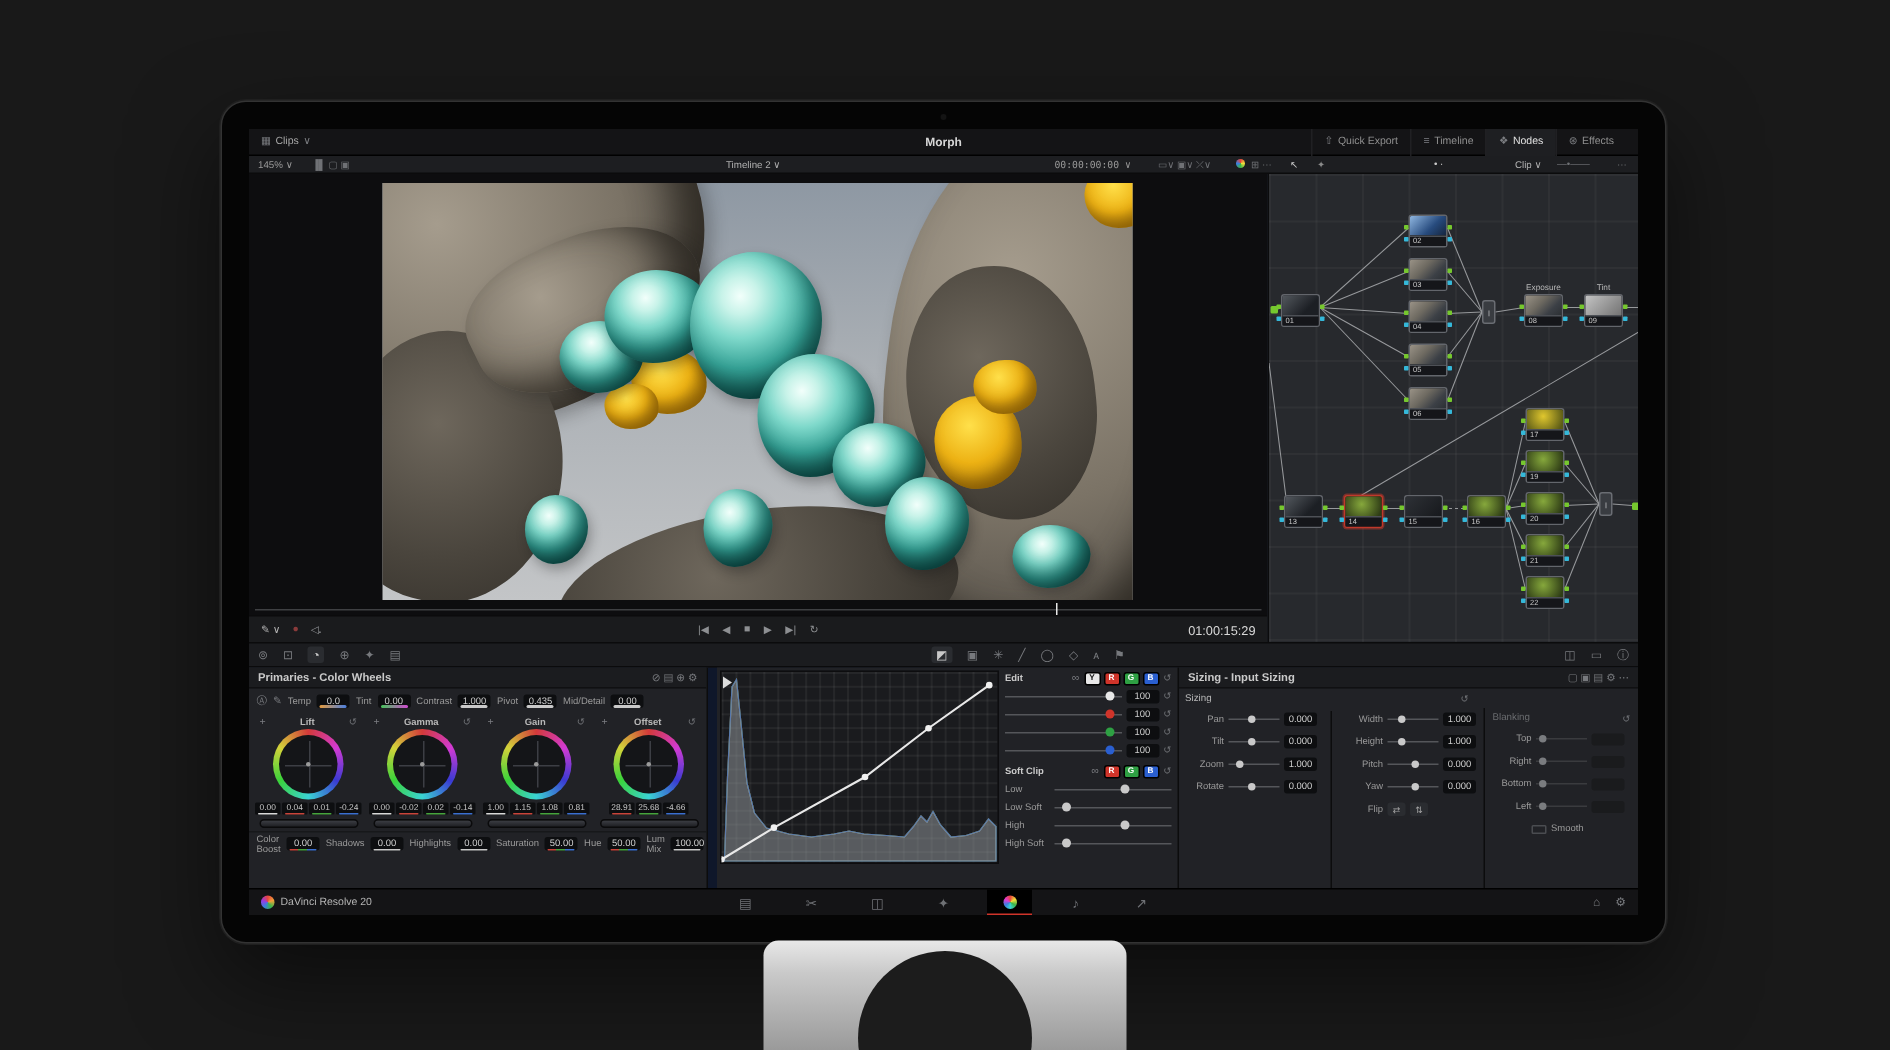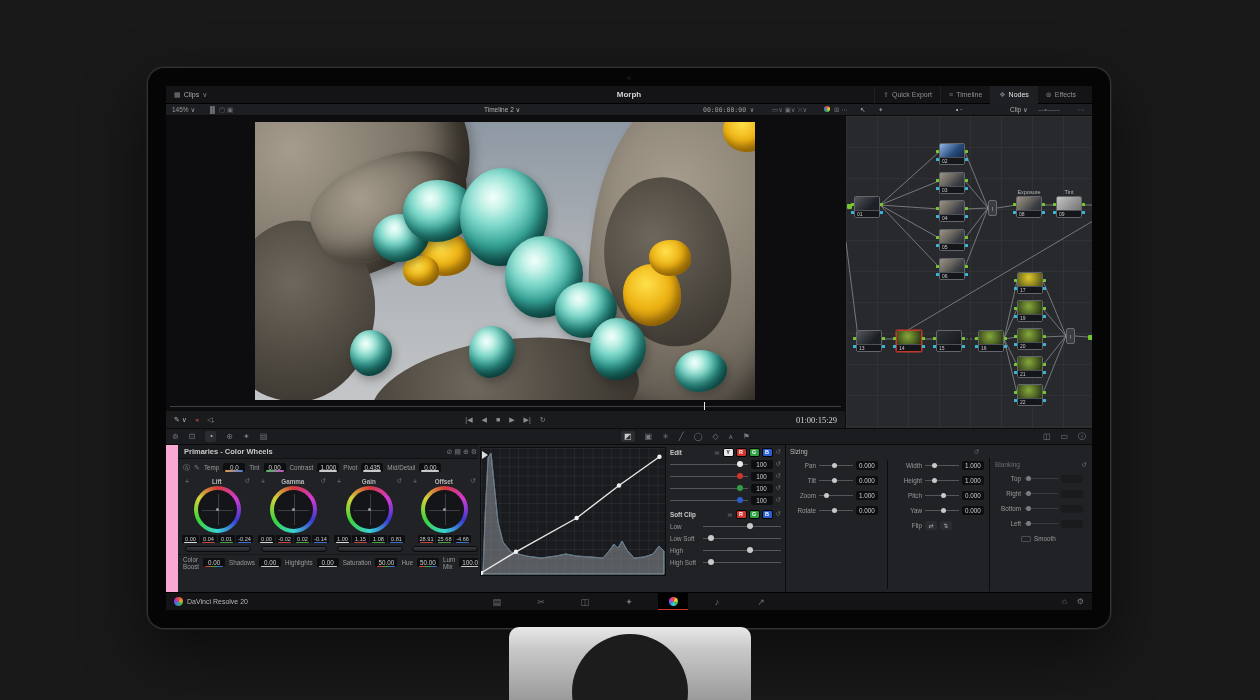--- a/index.html
+++ b/index.html
@@ -4,21 +4,21 @@
 <style>
   html,body{margin:0;padding:0;background:#191919;width:1260px;height:700px;overflow:hidden;
     font-family:"Liberation Sans",sans-serif;-webkit-font-smoothing:antialiased}
   *{box-sizing:border-box}
   .monitor{position:absolute;left:148px;top:68px;width:962px;height:560px;background:#050505;
     border-radius:16px;box-shadow:0 0 0 1px #333,0 0 0 2px #1f1f1f,0 24px 60px rgba(0,0,0,.55)}
   .camera{position:absolute;left:50%;top:8px;width:4px;height:4px;margin-left:-2px;border-radius:50%;background:#141414}
   .stand{position:absolute;left:509px;top:627px;width:242px;height:73px;border-radius:10px 10px 0 0;
     background:linear-gradient(180deg,#e8e8e8,#c9c9c9 30%,#9a9a9a)}
   .stand-hole{position:absolute;left:572px;top:634px;width:116px;height:116px;border-radius:50%;background:#1c1c1c}
-  .screen{position:absolute;left:18px;top:18px;width:926px;height:524px;background:#f9a8d4;overflow:hidden;font-size:7px;color:#9a9a9a}
+  .screen{position:absolute;left:18px;top:18px;width:926px;height:524px;background:#0f172a;overflow:hidden;font-size:7px;color:#9a9a9a}
 
   
   .topbar{position:absolute;left:0;top:0;width:926px;height:18px;background:#141416;border-bottom:1px solid #000;display:flex;align-items:center;padding:0 8px}
   .clipsbtn{display:flex;align-items:center;gap:3px;color:#a8a8a8;font-size:7px}
   .title{position:absolute;left:0;right:0;text-align:center;color:#d6d6d6;font-size:8px;font-weight:bold;pointer-events:none}
   .tb-right{margin-left:auto;display:flex;align-items:center;z-index:2}
   .tbbtn{display:flex;align-items:center;gap:3px;padding:0 8px;height:18px;color:#8f8f8f;font-size:7px;border-left:1px solid #202023}
   .tbbtn.active{color:#e2e2e2;background:#1e1f22}
   .ico{font-size:7px;line-height:1;color:#7c7e82}
 
@@ -34,21 +34,21 @@
   .rockd{background:radial-gradient(circle at 40% 35%,#6e675c,#4a453d 60%,#35312b)}
   .teal{background:radial-gradient(circle at 38% 30%,#f2fffb 0%,#c8f3e9 14%,#7fd9cb 32%,#35a296 55%,#115a54 78%,#0a3a35 96%);
     border-radius:48% 52% 55% 45%/50% 46% 54% 50%;box-shadow:inset -6px -8px 14px rgba(5,40,38,.55),2px 4px 8px rgba(20,20,20,.3)}
   .yel{background:radial-gradient(circle at 40% 32%,#ffe04a,#edb214 45%,#b07e0a 82%);border-radius:52% 46% 55% 50%/48% 52% 46% 54%;box-shadow:inset -4px -6px 9px rgba(110,72,4,.6)}
   .scrub{position:absolute;left:4px;right:4px;top:290px;height:1px;background:#3f4043}
   .playhead{position:absolute;top:-4px;width:1px;height:9px;background:#e8e8e8}
 
   
   .transport{position:absolute;left:0;top:324px;width:679px;height:18px;background:#1a1b1d;border-top:1px solid #0b0b0c;display:flex;align-items:center;padding:0 8px}
   .tgroup{position:absolute;left:50%;transform:translateX(-50%);display:flex;gap:9px;color:#8d8f92;font-size:7px}
-  .tc-big{margin-left:auto;font-family:Liberation Serif, serif;font-size:8.5px;color:#d8d8d8}
+  .tc-big{margin-left:auto;font-family:Liberation Sans, sans-serif;font-size:8.5px;color:#d8d8d8}
 
   
   .nodes{position:absolute;left:679px;top:30px;width:247px;height:312px;background:#27292d;border-left:1px solid #0b0b0c;
     background-image:linear-gradient(rgba(255,255,255,.035) 1px,transparent 1px),linear-gradient(90deg,rgba(255,255,255,.035) 1px,transparent 1px);
     background-size:31px 31px;overflow:hidden}
   .gnode{position:absolute;width:26px;height:22px;background:#101114;border:1px solid #63666c;border-radius:2px}
   .gnode.sel{border-color:#c0392b;box-shadow:0 0 0 1px rgba(192,57,43,.55)}
   .gthumb{height:13px;border-radius:1px 1px 0 0}
   .glab{height:7px;font-size:5px;color:#c9c9c9;background:#15161a;display:flex;align-items:center;padding:0 2px;border-top:1px solid #4d5056}
   .gtitle{position:absolute;top:-8px;left:0;width:100%;text-align:center;font-size:5.5px;color:#b8b8b8;white-space:nowrap}
@@ -422,21 +422,21 @@
           <span class="toolico">ᴀ</span>
           <span class="toolico">⚑</span>
         </div>
       <div class="tools right" id="tools-right">
           <span class="toolico">◫</span>
           <span class="toolico">▭</span>
           <span class="toolico">ⓘ</span>
         </div>
     </div>
 
-    <div class="pal" style="left:12px;width:306px">
+    <div class="pal" style="left:0;width:306px">
       <div class="phead">
         <span>Primaries - Color Wheels</span>
         <span class="hicons">⊘ ▤ ⊕ ⚙</span>
       </div>
       <div class="prow" style="height:16px" id="primaries-params">
         <span class="ico">Ⓐ</span>
         <span class="ico">✎</span>
       <span>Temp</span>
           <span class="vbox">0.0<i class="ul ul-temp"></i></span>
           <span>Tint</span>
@@ -634,20 +634,24 @@
                 <span class="strack">
                   <i class="sdot" style="background: rgb(201, 201, 201); left: 6%;"></i>
                 </span>
               </div>
             </div>
         </div>
       </div>
     </div>
 
     <div class="pal" style="left:620px;width:306px;border-right:none">
+      <div class="phead">
+        <span>Sizing - Input Sizing</span>
+        <span class="hicons">▢ ▣ ▤ ⚙ ⋯</span>
+      </div>
       <div class="szsec">
         <span>Sizing</span>
         <span class="reset" style="margin-left:166px">↺</span>
       </div>
       <div class="szbody">
         <div class="szcol" id="sz-left">
             <div class="szrow">
               <span class="lb">Pan</span>
               <span class="sztrack">
                 <i class="sdot" style="background: rgb(201, 201, 201); left: 38%; width: 5px; height: 5px; top: -2px;"></i>

